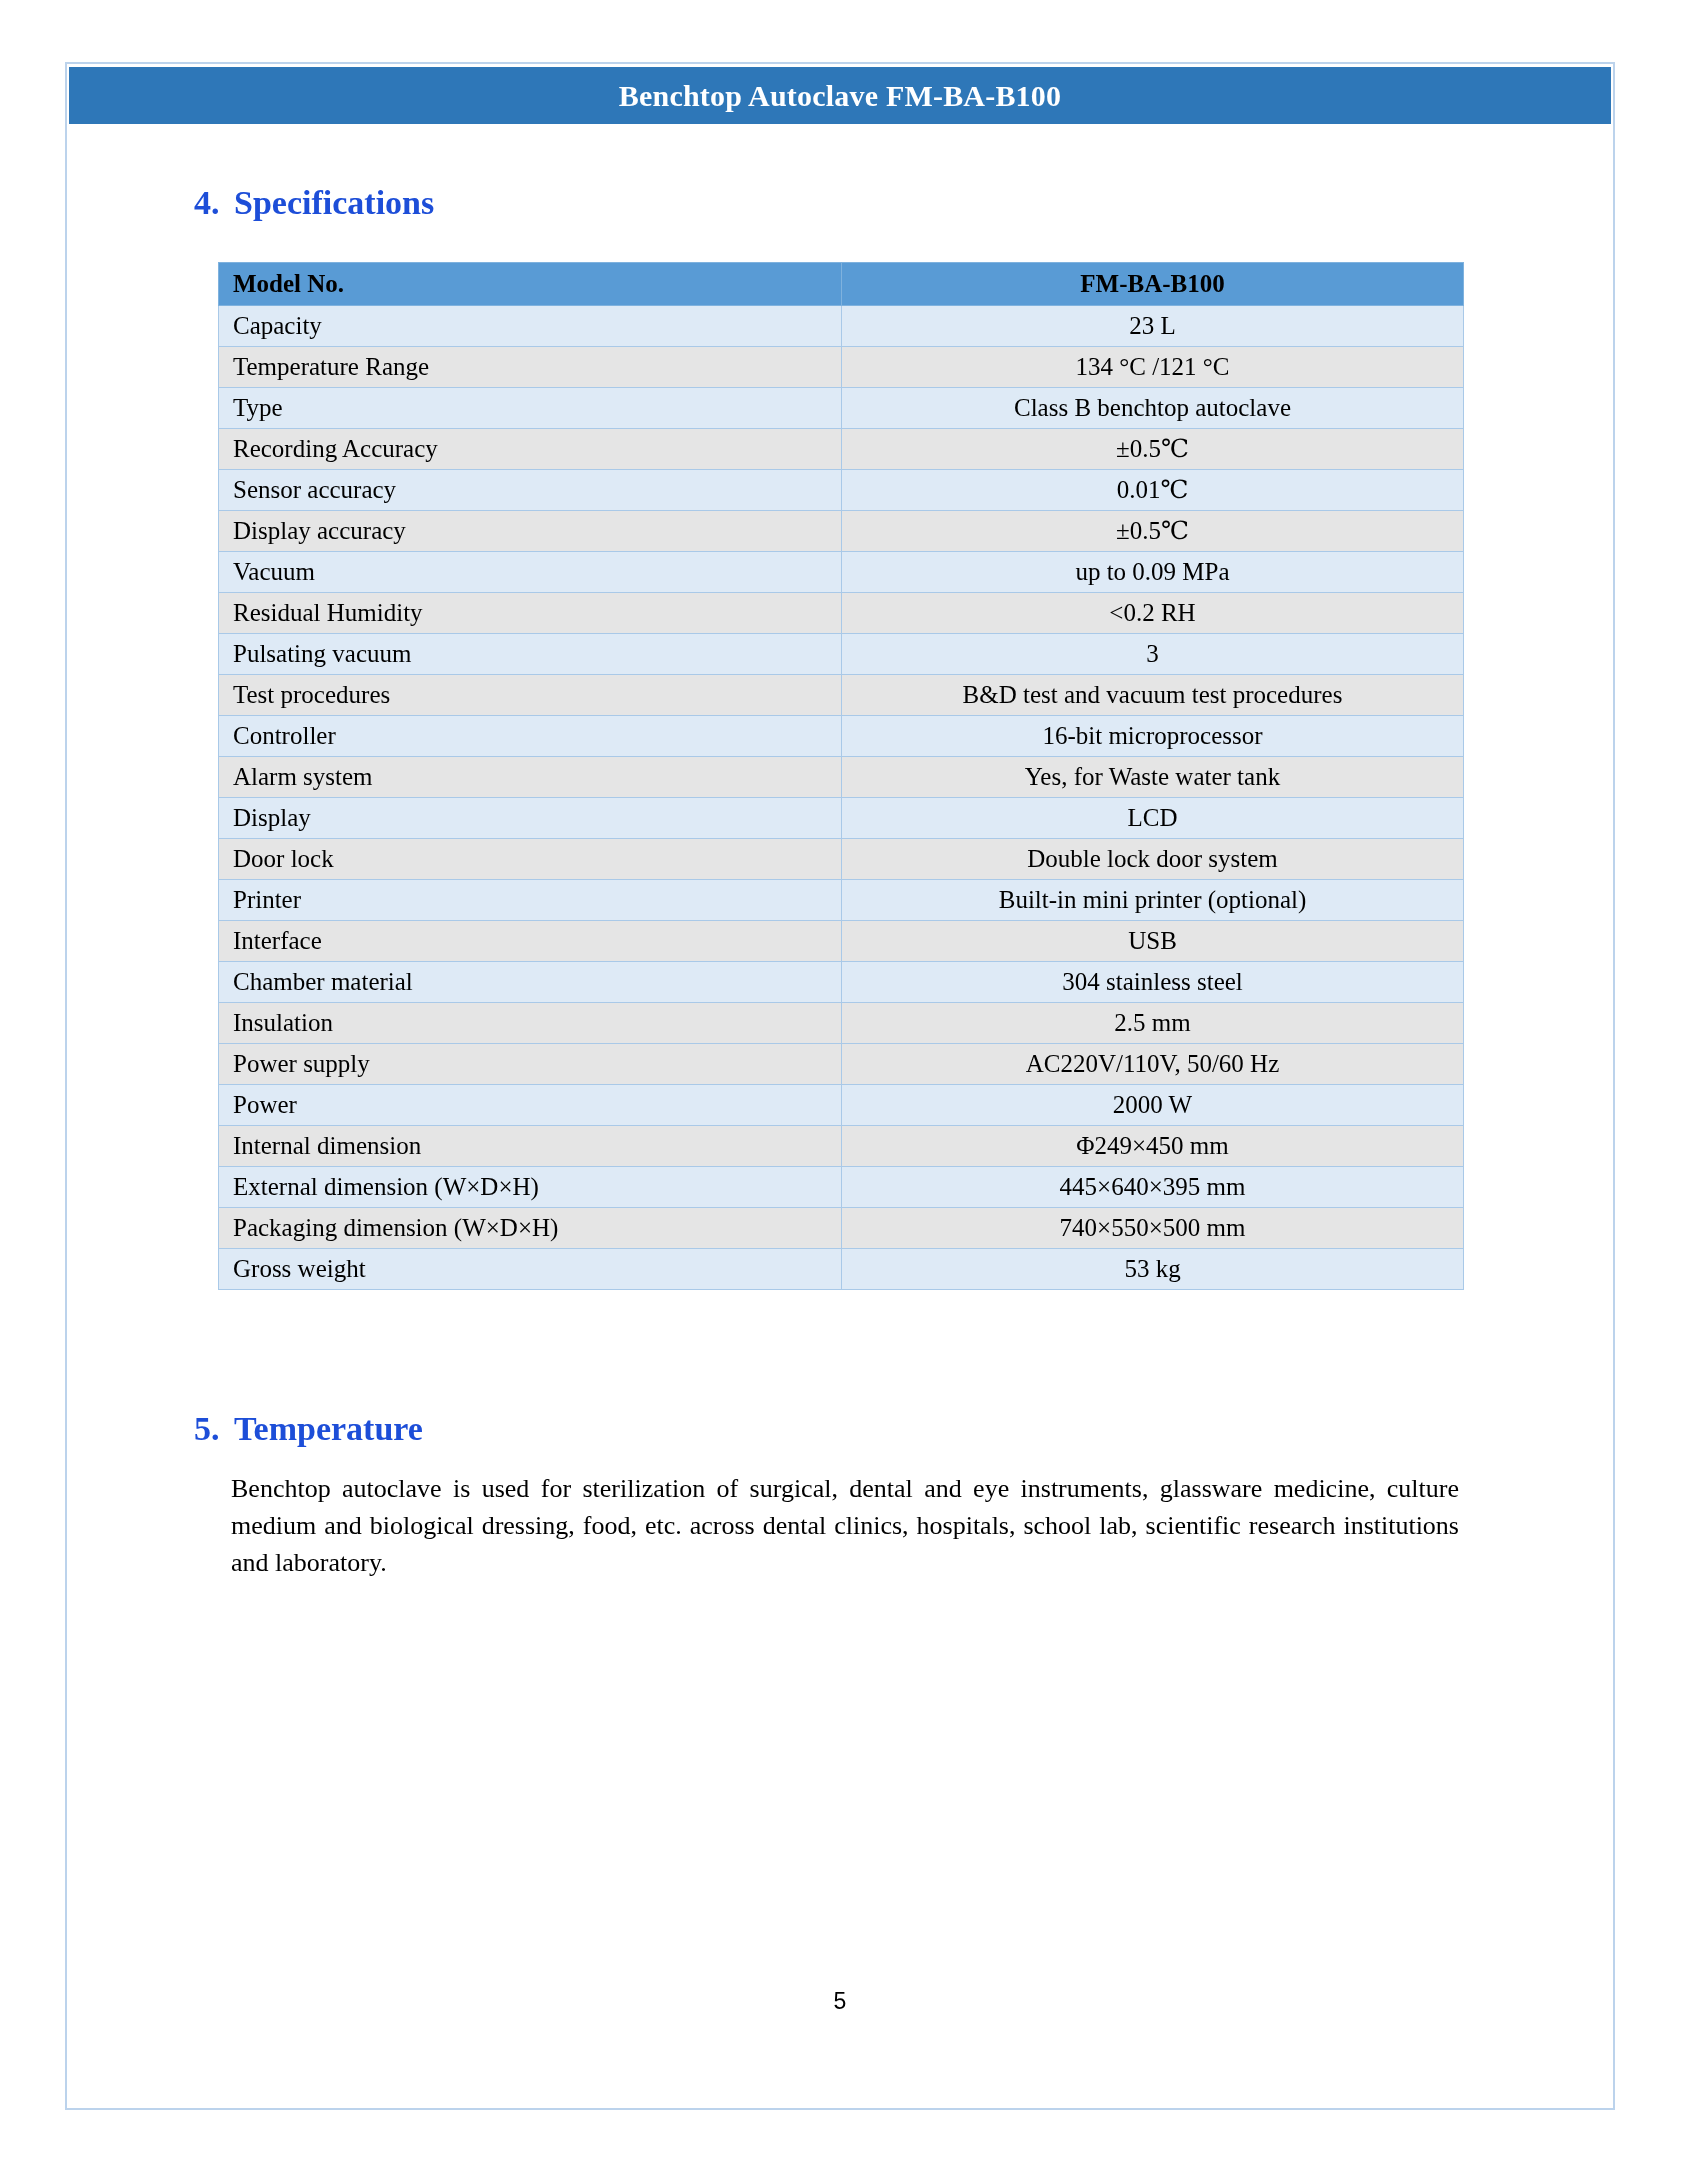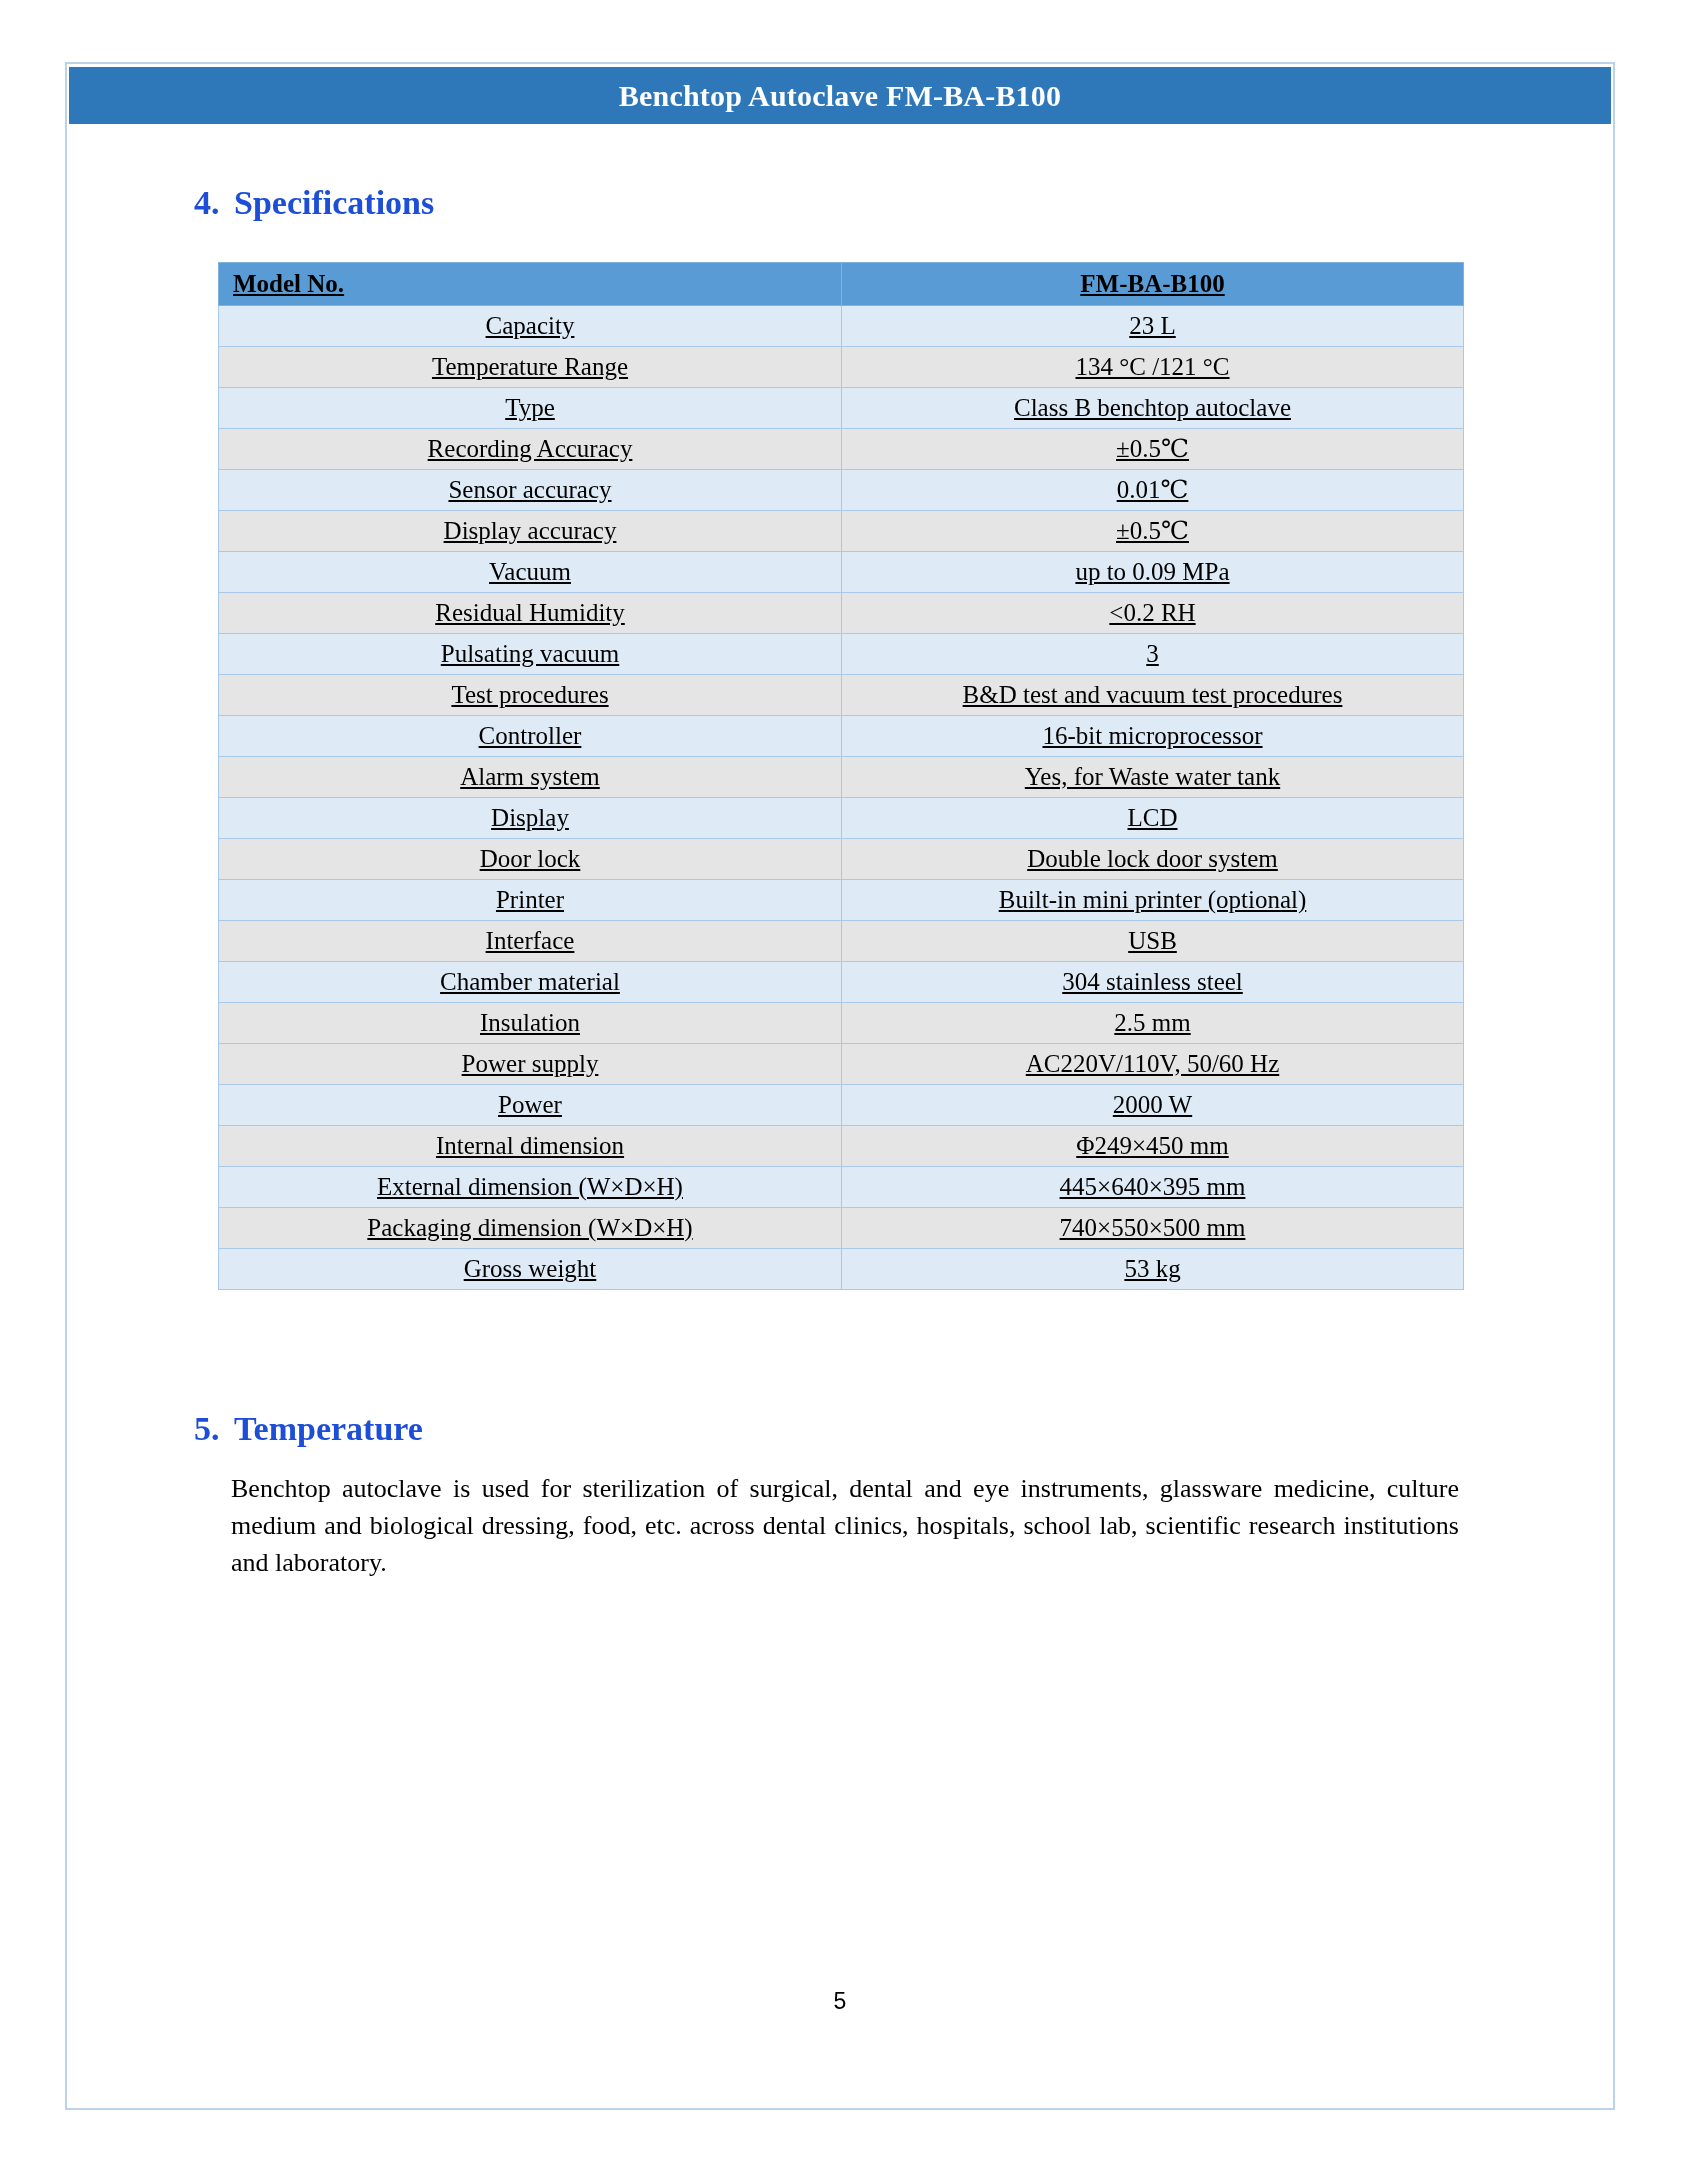--- a/index.html
+++ b/index.html
@@ -70,21 +70,20 @@
   }
   #heading-specs { left: 129px; top: 59px; }
   #heading-apps  { left: 129px; top: 1285px; }
 
   
   .spec-table-wrap {
     position: absolute;
     left: 153px;
     top: 137px;
     width: 1244px;
-    text-decoration: underline;
   }
   table.spec-table {
     border-collapse: collapse;
     width: 100%;
     table-layout: fixed;
     font-size: 25px;
     color: #000000;
   }
   table.spec-table col.c1 { width: 623px; }
   table.spec-table col.c2 { width: 622px; }
@@ -102,21 +101,21 @@
   }
   table.spec-table thead th {
     background: #599bd5;
     font-weight: bold;
     height: 36px;
     border-color: #7fb2de;
   }
   table.spec-table thead th.th-left  { text-align: left; }
   table.spec-table thead th.th-right { text-align: center; }
 
-  table.spec-table td.key { text-align: center; }
+  table.spec-table td.key { text-align: left; }
   table.spec-table td.val { text-align: center; }
 
   table.spec-table tbody tr.odd  td { background: #deeaf6; }
   table.spec-table tbody tr.even td { background: #e5e5e5; }
 
   
   .apps-paragraph {
     position: absolute;
     left: 166px;
     top: 1346px;

